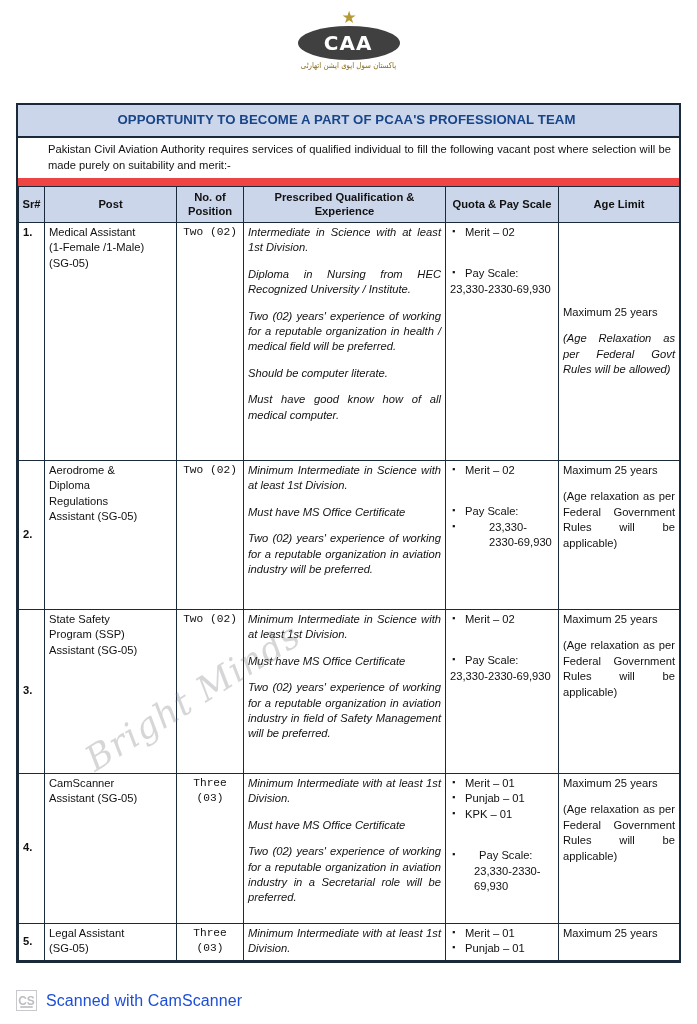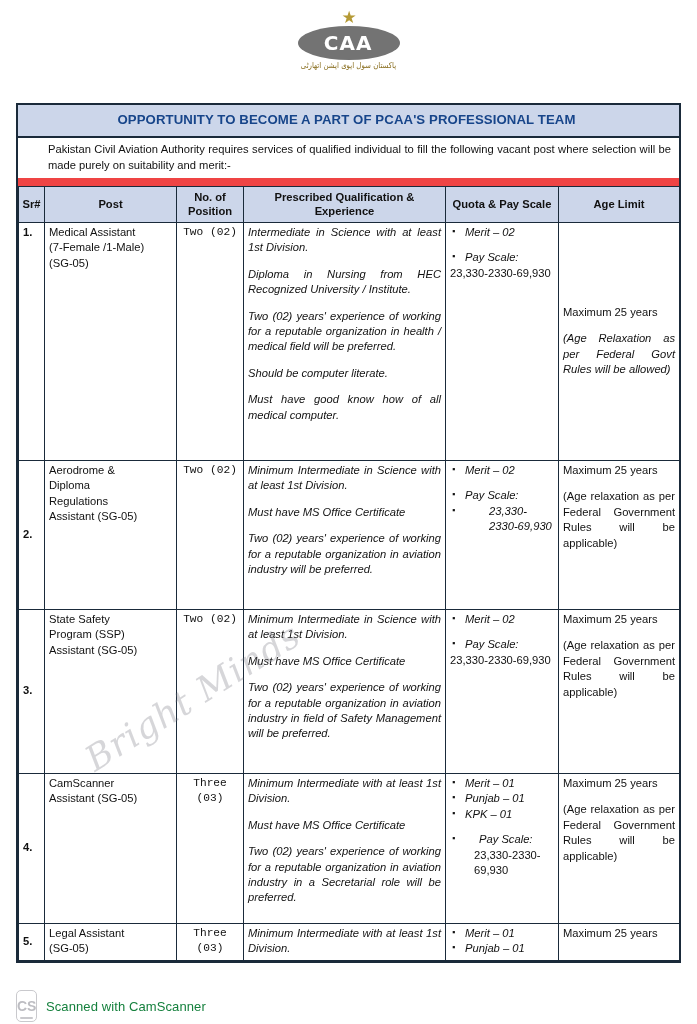--- a/index.html
+++ b/index.html
@@ -38,21 +38,21 @@
     font-size: 17px;
     line-height: 14px;
     color: #b59a36;
     margin-bottom: 1px;
     margin-left: 1px;
   }
   .logo-ellipse {
     width: 102px;
     height: 34px;
     border-radius: 51px / 17px;
-    background: #737373;
+    background: #404040;
     display: flex;
     align-items: center;
     justify-content: center;
   }
   .logo-ellipse-text {
     color: #ffffff;
     font-family: "DejaVu Sans", sans-serif;
     font-size: 19px;
     font-weight: bold;
     letter-spacing: 1px;
@@ -149,29 +149,28 @@
   td.age        { text-align: justify; text-justify: inter-word; }
 
   .para { margin: 0 0 11px 0; }
   .para:last-child { margin-bottom: 0; }
   .para.tight { margin-bottom: 0; }
 
   ul.bul {
     list-style: none;
     margin: 0;
     padding: 0;
-    font-style: italic;
   }
   ul.bul li {
     position: relative;
     padding-left: 15px;
     margin-bottom: 0;
     text-align: left;
   }
-  ul.bul li.gap { margin-top: 10px; }
+  ul.bul li.gap { margin-top: 26px; }
   ul.bul li::before {
     content: "\25AA";
     position: absolute;
     left: 2px;
     top: -1px;
     font-size: 9px;
     color: #111;
   }
   .indent-1 { display: block; padding-left: 14px; }
   .indent-2 { display: block; padding-left: 24px; }
@@ -197,46 +196,46 @@
   .footer {
     position: absolute;
     left: 16px;
     top: 990px;
     display: flex;
     align-items: center;
     gap: 9px;
   }
   .cs-badge {
     width: 21px;
-    height: 32px;
+    height: 21px;
     border: 1.6px solid #c9c9cd;
-    border-radius: 5px;
+    border-radius: 0;
     color: #bdbdc2;
-    font-size: 14px;
+    font-size: 12px;
     font-weight: bold;
     display: flex;
     align-items: center;
     justify-content: center;
     letter-spacing: -.2px;
     box-sizing: border-box;
     position: relative;
   }
   .cs-badge::after {
     content: "";
     position: absolute;
     left: 3px;
     right: 3px;
     bottom: 2px;
     height: 2px;
     background: #c9c9cd;
     border-radius: 1px;
   }
   .footer-text {
-    color: #15803d;
-    font-size: 13px;
+    color: #1d4ed8;
+    font-size: 16px;
     letter-spacing: .1px;
   }
 </style>
 </head>
 <body>
 
 <div class="logo-area">
   <div class="logo-wrap">
     <div class="logo-star">★</div>
     <div class="logo-ellipse">
@@ -272,21 +271,21 @@
         <th>Quota &amp; Pay Scale</th>
         <th>Age Limit</th>
       </tr>
     </thead>
     <tbody>
 
       <tr style="height:238px;">
         <td class="sr">1.</td>
         <td class="post">
           <div>Medical Assistant</div>
-          <div>(7-Female /1-Male)</div>
+          <div>(1-Female /1-Male)</div>
           <div>(SG-05)</div>
         </td>
         <td class="num topal">Two (02)</td>
         <td class="qual">
           <p class="para">Intermediate in Science with at least 1st Division.</p>
           <p class="para">Diploma in Nursing from HEC Recognized University / Institute.</p>
           <p class="para">Two (02) years' experience of working for a reputable organization in health / medical field will be preferred.</p>
           <p class="para">Should be computer literate.</p>
           <p class="para">Must have good know how of all medical computer.</p>
         </td>

